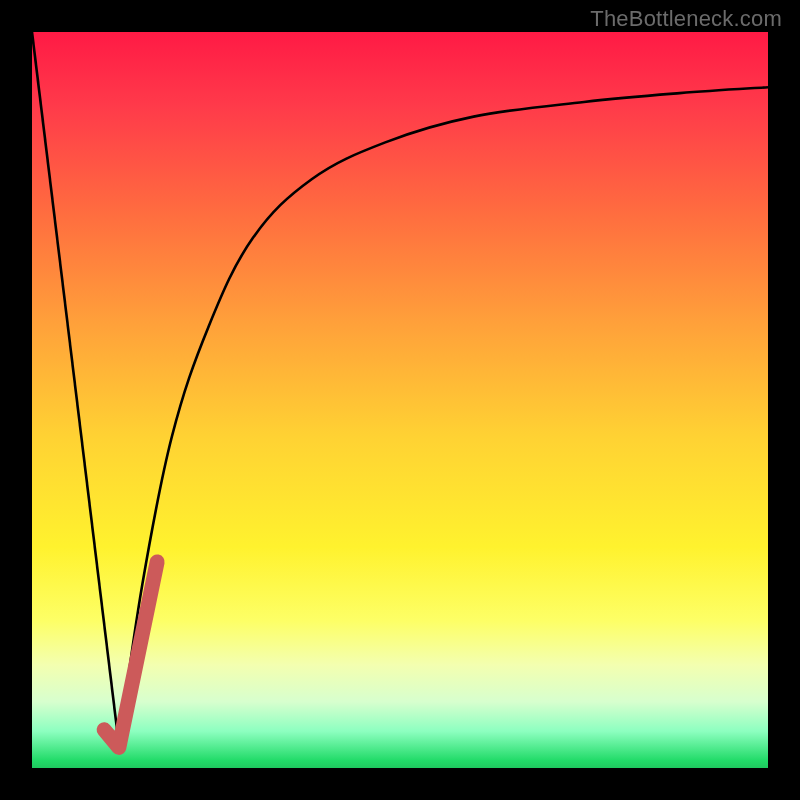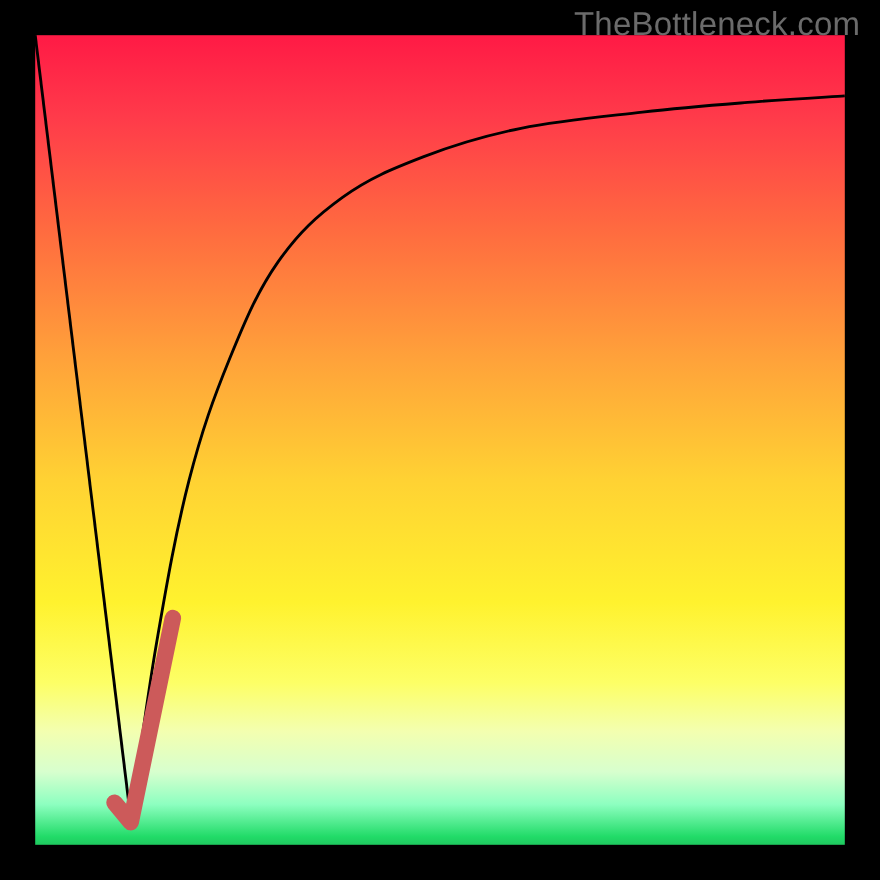--- a/index.html
+++ b/index.html
@@ -39,21 +39,21 @@
       #8dffc0 95%,
       #21db68 99%,
       #1fc95f 100%
     );
   }
   .watermark {
     position: absolute;
     top: 6px;
     right: 18px;
     color: #6b6b6b;
-    font-size: 30px;
+    font-size: 22px;
     font-weight: 500;
     letter-spacing: 0.2px;
     user-select: none;
   }
   svg.overlay {
     position: absolute;
     left: 0;
     top: 0;
     width: 736px;
     height: 736px;

